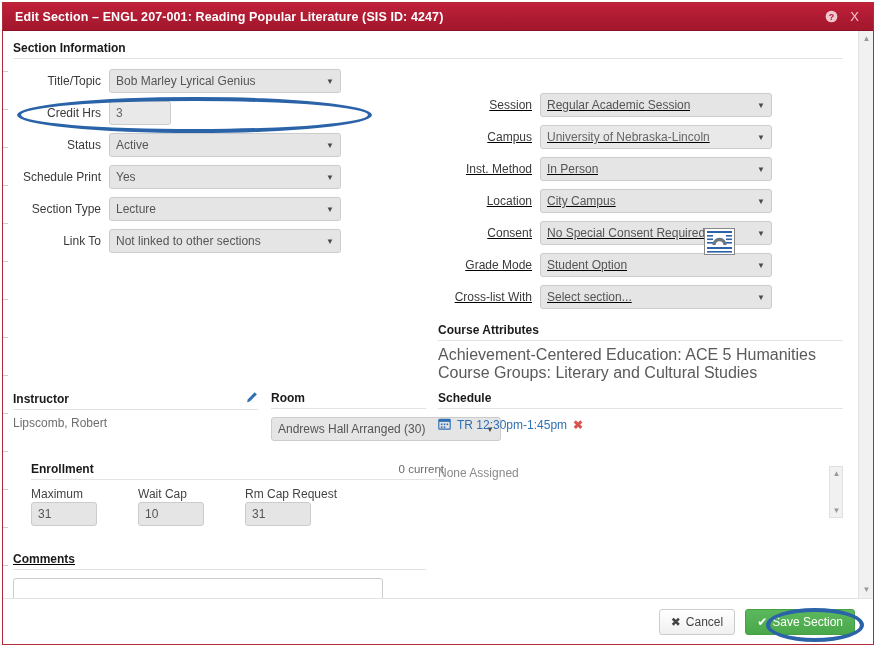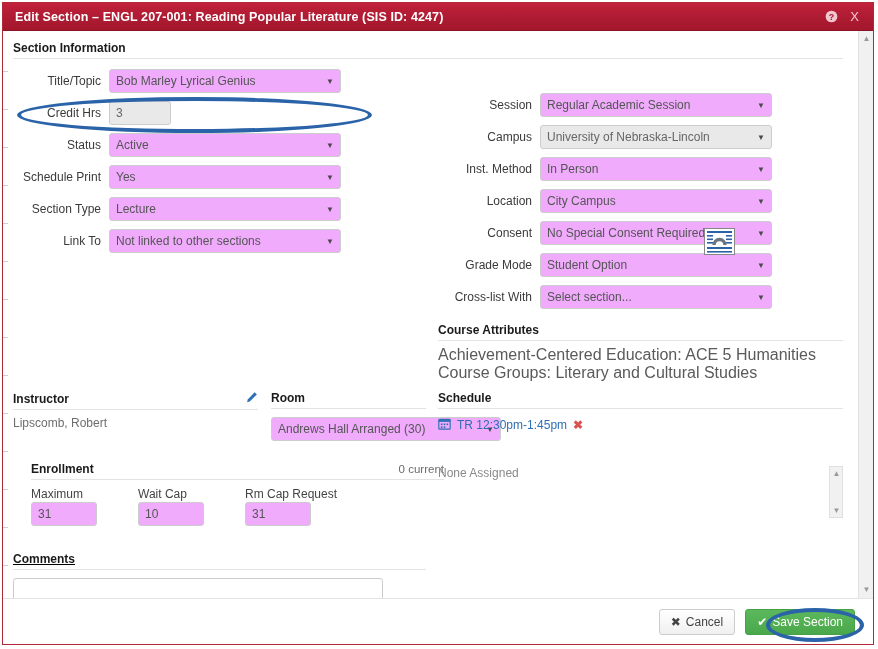--- a/index.html
+++ b/index.html
@@ -120,21 +120,21 @@
     font-size: 12px;
     color: #3a3a3a;
     text-align: right;
     padding-right: 8px;
     white-space: nowrap;
   }
   .ctrl {
     height: 24px;
     border: 1px solid #ccc;
     border-radius: 3px;
-    background: #f0abfc;
+    background: #e5e5e5;
     font-size: 12px;
     color: #555;
     padding: 0 6px;
     display: flex;
     align-items: center;
     position: relative;
   }
   .ctrl.disabled { background: #e9e9e9; color: #666; }
   .ctrl .caret {
     position: absolute;
@@ -144,21 +144,21 @@
   }
   .ctrl .val { overflow: hidden; white-space: nowrap; }
 
   
   .col-left { position: absolute; left: 10px; top: 38px; width: 415px; }
   .col-left .form-label { width: 96px; }
   .col-left .ctrl.wide { width: 232px; }
   .col-left .ctrl.narrow { width: 62px; }
 
   
-  .col-right { position: absolute; left: 435px; top: 62px; width: 410px; }
+  .col-right { position: absolute; left: 435px; top: 62px; width: 410px; text-decoration: underline; }
   .col-right .form-label { width: 102px; }
   .col-right .ctrl { width: 232px; }
 
   .sec-info-head { position: absolute; left: 10px; top: 10px; width: 830px; }
 
   
   .course-attr { position: absolute; left: 435px; top: 292px; width: 405px; }
   .course-attr .attr-line {
     font-size: 16px;
     color: #5a5a5a;

